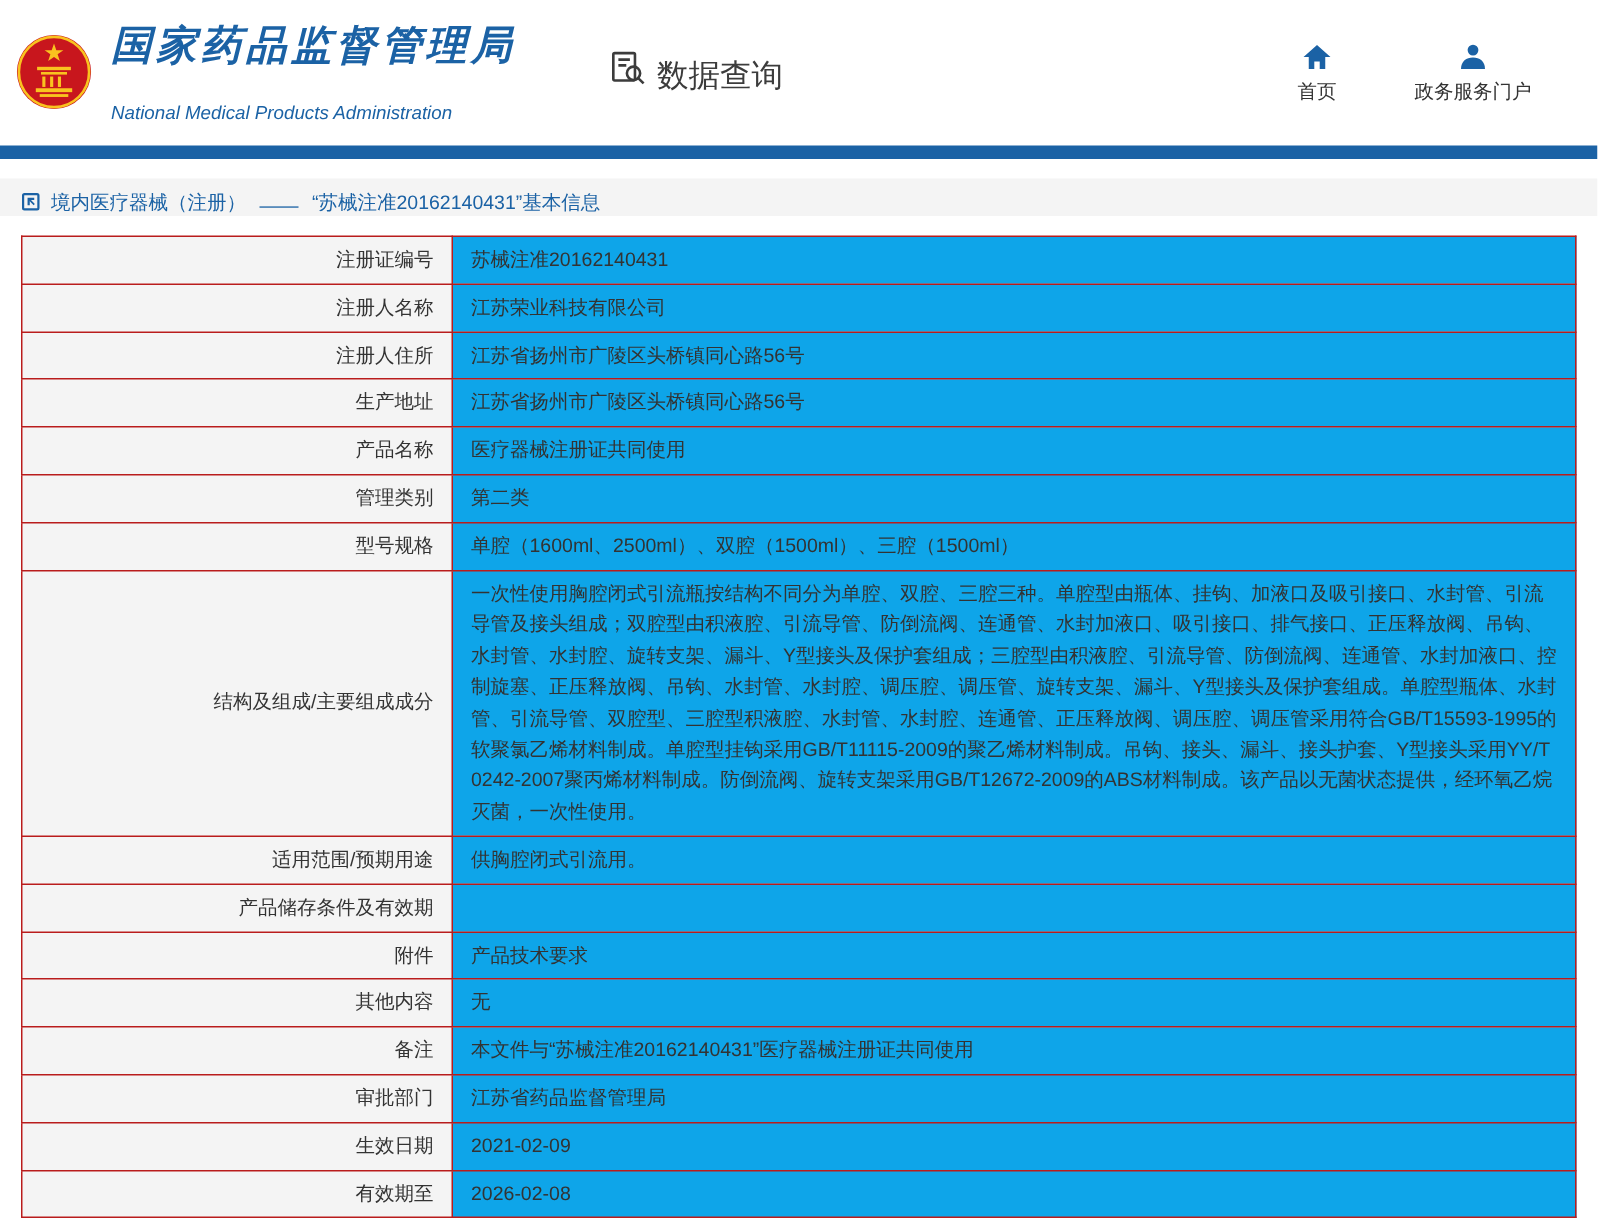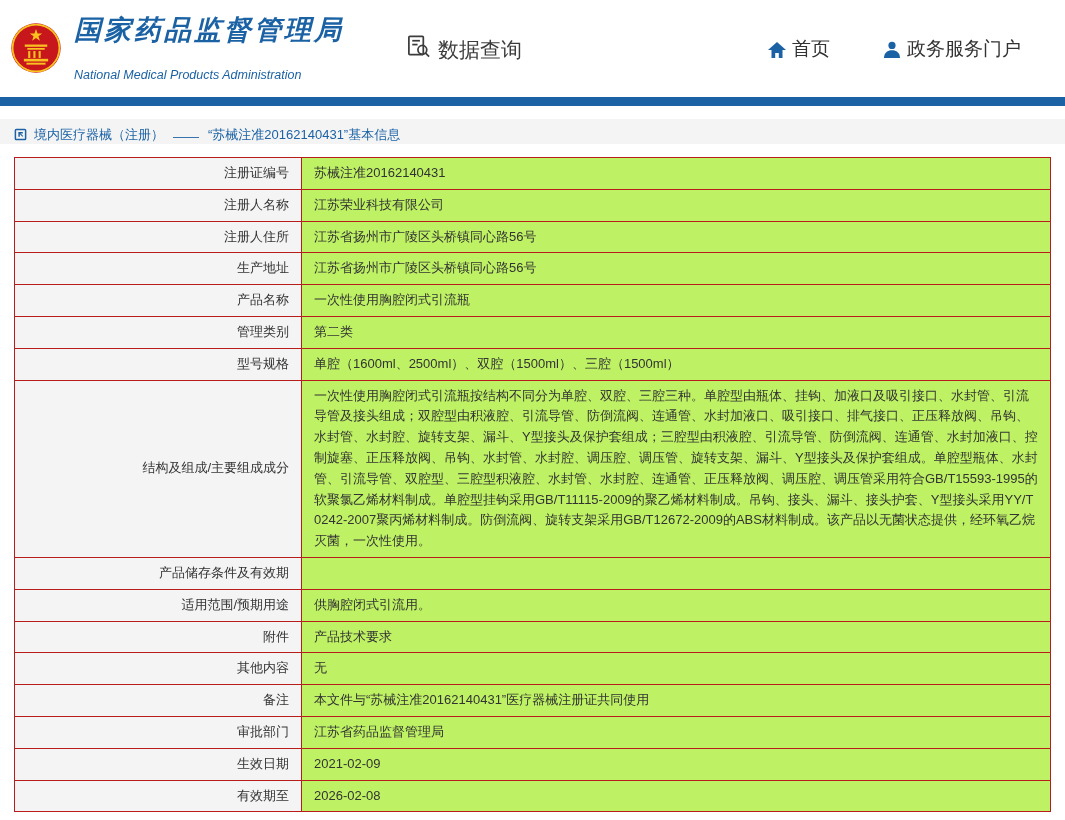--- a/index.html
+++ b/index.html
@@ -11,37 +11,37 @@
   }
   
   .topbar { display:flex; align-items:center; height:97px; padding:0 30px 0 10px; background:#fff; }
   .brand { display:flex; align-items:center; gap:12px;font-style:italic; }
   .emblem { width:52px; height:52px; flex:0 0 auto; }
   .brand-text { display:flex; flex-direction:column; }
   .cn-title { font-size:27px; font-weight:bold; color:#1b62a5; letter-spacing:3px; line-height:1.15; }
   .en-title { font-size:12.5px; color:#1b62a5; margin-top:21px; }
   .section-title { display:flex; align-items:flex-end; gap:7px; margin-left:62px; font-size:21px; font-weight:400; color:#3c3c3c; }
   .top-nav { margin-left:auto; display:flex; gap:52px; padding-right:14px; }
-  .nav-item { display:flex; flex-direction:row; align-items:center; gap:5px; font-size:19px; color:#333; cursor:pointer; text-decoration:none; }
+  .nav-item { display:flex; flex-direction:column; align-items:center; gap:5px; font-size:13px; color:#333; cursor:pointer; text-decoration:none; }
   .nav-item .nav-ico { height:20px; display:flex; align-items:flex-end; }
   
   .blue-bar { height:9px; background:#1b62a5; }
   
   .breadcrumb { margin-top:13px; background:#f4f4f4; height:25px; display:flex; align-items:flex-end; gap:7px; padding:0 14px; font-size:13px; color:#1b62a5; }
   .breadcrumb .crumb-link { color:#1b62a5; text-decoration:none; cursor:pointer; }
   .breadcrumb .crumb-sep { color:#1b62a5; margin:0 2px; }
   
   .table-wrap { margin:13px 14px 0 14px; }
   table.info-table { width:100%; border-collapse:collapse; table-layout:fixed; }
   table.info-table td {
     border:1px solid #b91c1c; font-size:13px; color:#333; line-height:1.6;
     vertical-align:middle; word-break:break-all;
   }
   td.label-cell { width:287px; background:#f4f4f4; text-align:right; padding:5px 12px; }
-  td.value-cell { background:#bef264; padding:5px 12px; }
+  td.value-cell { background:#0ea5e9; padding:5px 12px; }
   td.value-cell:empty::after { content:"\00a0"; }
 </style>
 </head>
 <body>
 
 <header class="topbar">
   <div class="brand">
     <span class="emblem">
       <svg viewBox="0 0 60 60" width="52" height="52">
         <circle cx="30" cy="30" r="28.5" fill="#c8161d"></circle>
@@ -125,41 +125,41 @@
         <tr>
           <td class="label-cell">注册人住所</td>
           <td class="value-cell">江苏省扬州市广陵区头桥镇同心路56号</td>
         </tr>
         <tr>
           <td class="label-cell">生产地址</td>
           <td class="value-cell">江苏省扬州市广陵区头桥镇同心路56号</td>
         </tr>
         <tr>
           <td class="label-cell">产品名称</td>
-          <td class="value-cell">一次性使用胸腔闭式引流瓶</td>
+          <td class="value-cell">医疗器械注册证共同使用</td>
         </tr>
         <tr>
           <td class="label-cell">管理类别</td>
           <td class="value-cell">第二类</td>
         </tr>
         <tr>
           <td class="label-cell">型号规格</td>
           <td class="value-cell">单腔（1600ml、2500ml）、双腔（1500ml）、三腔（1500ml）</td>
         </tr>
         <tr>
           <td class="label-cell">结构及组成/主要组成成分</td>
           <td class="value-cell">一次性使用胸腔闭式引流瓶按结构不同分为单腔、双腔、三腔三种。单腔型由瓶体、挂钩、加液口及吸引接口、水封管、引流导管及接头组成；双腔型由积液腔、引流导管、防倒流阀、连通管、水封加液口、吸引接口、排气接口、正压释放阀、吊钩、水封管、水封腔、旋转支架、漏斗、Y型接头及保护套组成；三腔型由积液腔、引流导管、防倒流阀、连通管、水封加液口、控制旋塞、正压释放阀、吊钩、水封管、水封腔、调压腔、调压管、旋转支架、漏斗、Y型接头及保护套组成。单腔型瓶体、水封管、引流导管、双腔型、三腔型积液腔、水封管、水封腔、连通管、正压释放阀、调压腔、调压管采用符合GB/T15593-1995的软聚氯乙烯材料制成。单腔型挂钩采用GB/T11115-2009的聚乙烯材料制成。吊钩、接头、漏斗、接头护套、Y型接头采用YY/T0242-2007聚丙烯材料制成。防倒流阀、旋转支架采用GB/T12672-2009的ABS材料制成。该产品以无菌状态提供，经环氧乙烷灭菌，一次性使用。</td>
         </tr>
         <tr>
+          <td class="label-cell">适用范围/预期用途</td>
+          <td class="value-cell">供胸腔闭式引流用。</td>
+        </tr>
+        <tr>
           <td class="label-cell">产品储存条件及有效期</td>
           <td class="value-cell"></td>
-        </tr>
-        <tr>
-          <td class="label-cell">适用范围/预期用途</td>
-          <td class="value-cell">供胸腔闭式引流用。</td>
         </tr>
         <tr>
           <td class="label-cell">附件</td>
           <td class="value-cell">产品技术要求</td>
         </tr>
         <tr>
           <td class="label-cell">其他内容</td>
           <td class="value-cell">无</td>
         </tr>
         <tr>

